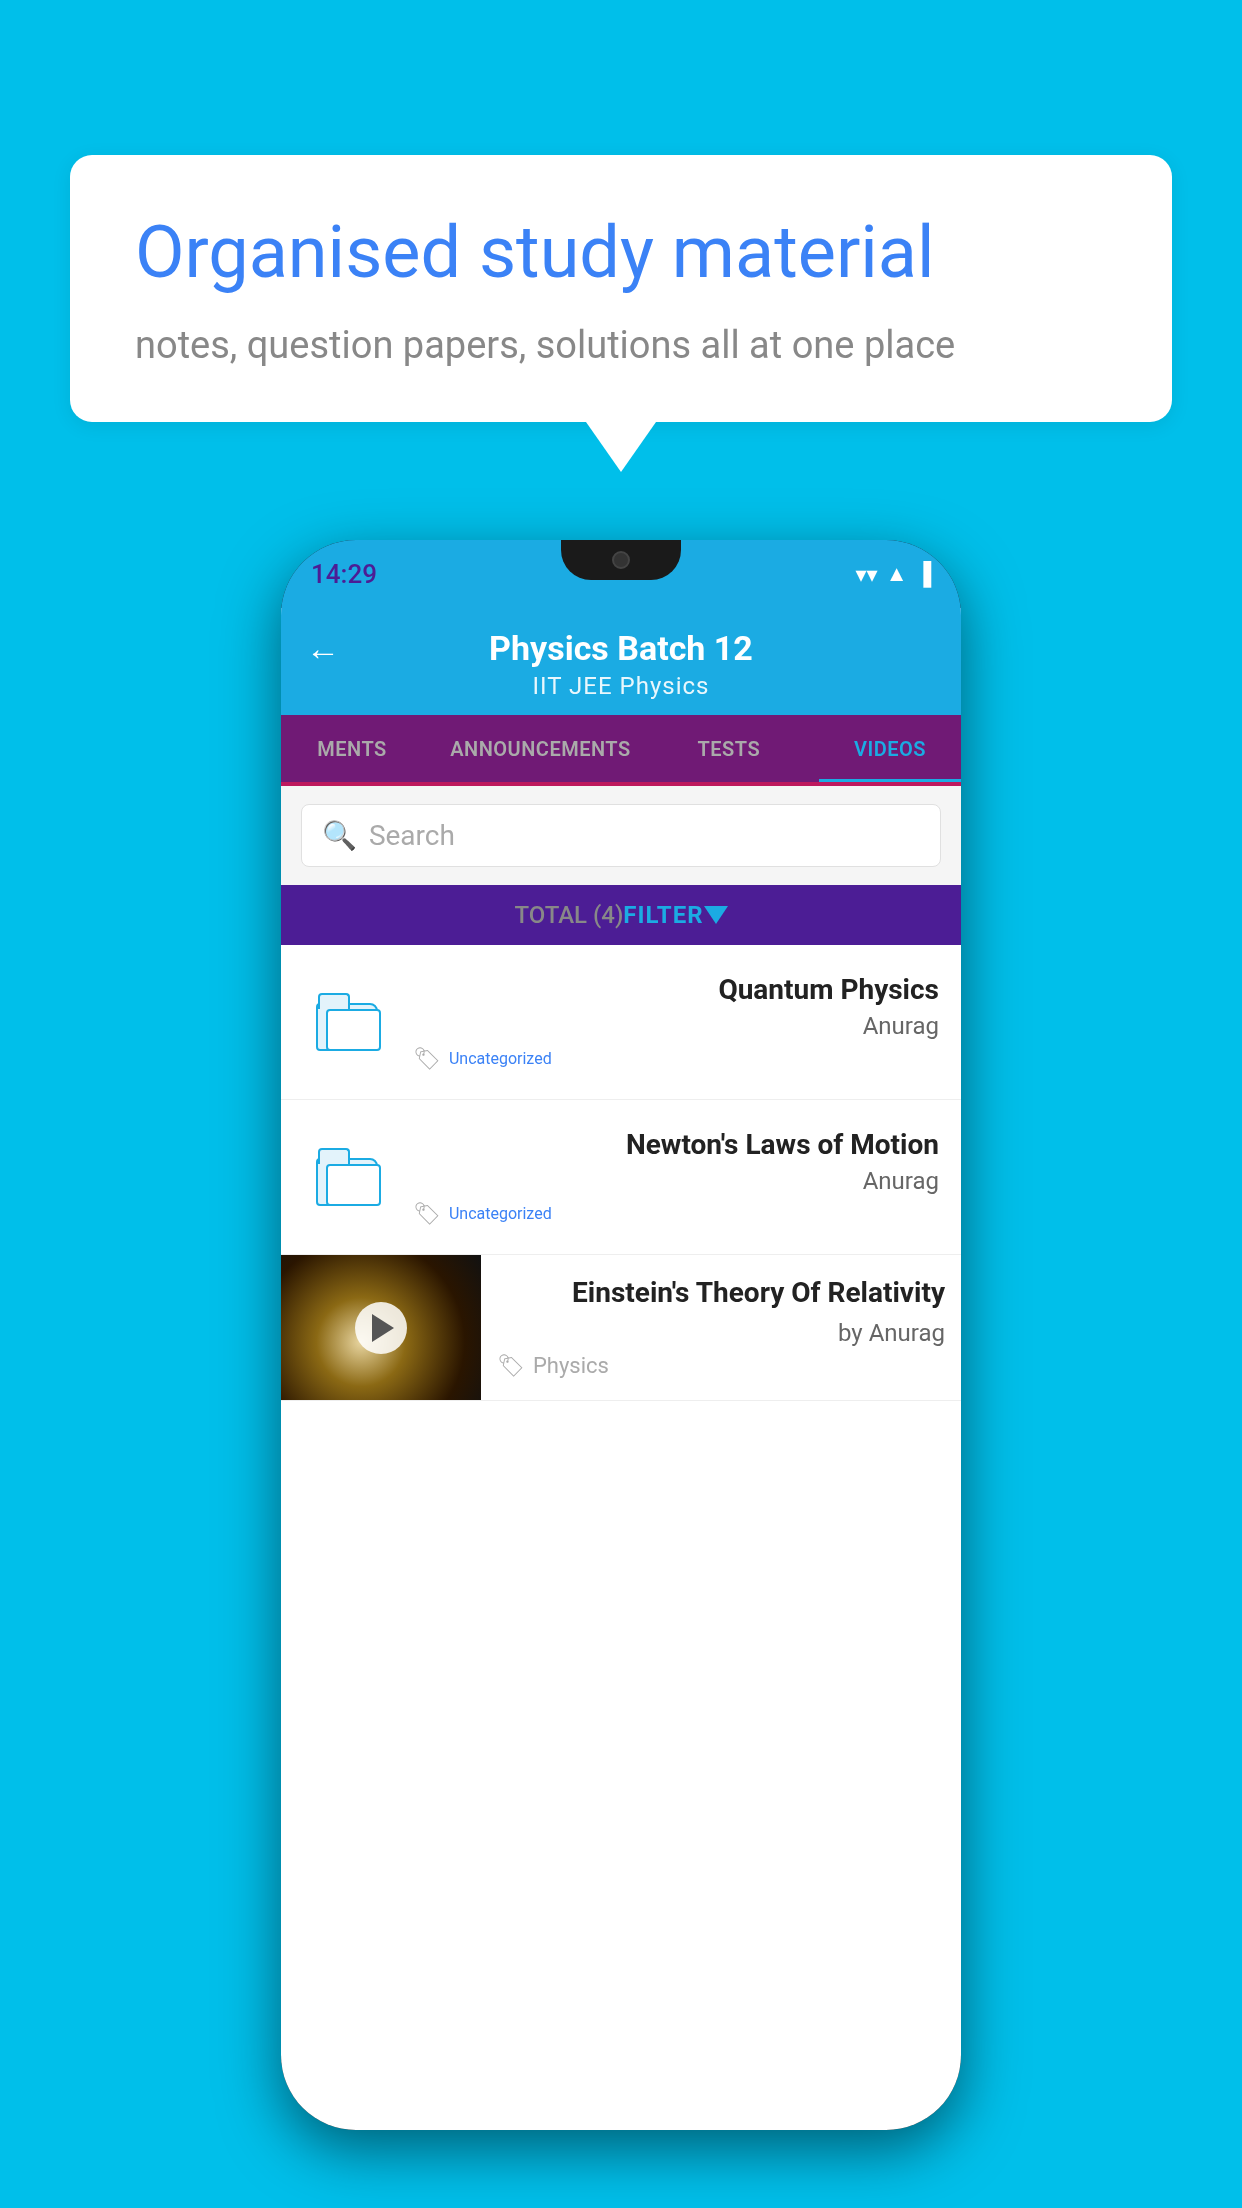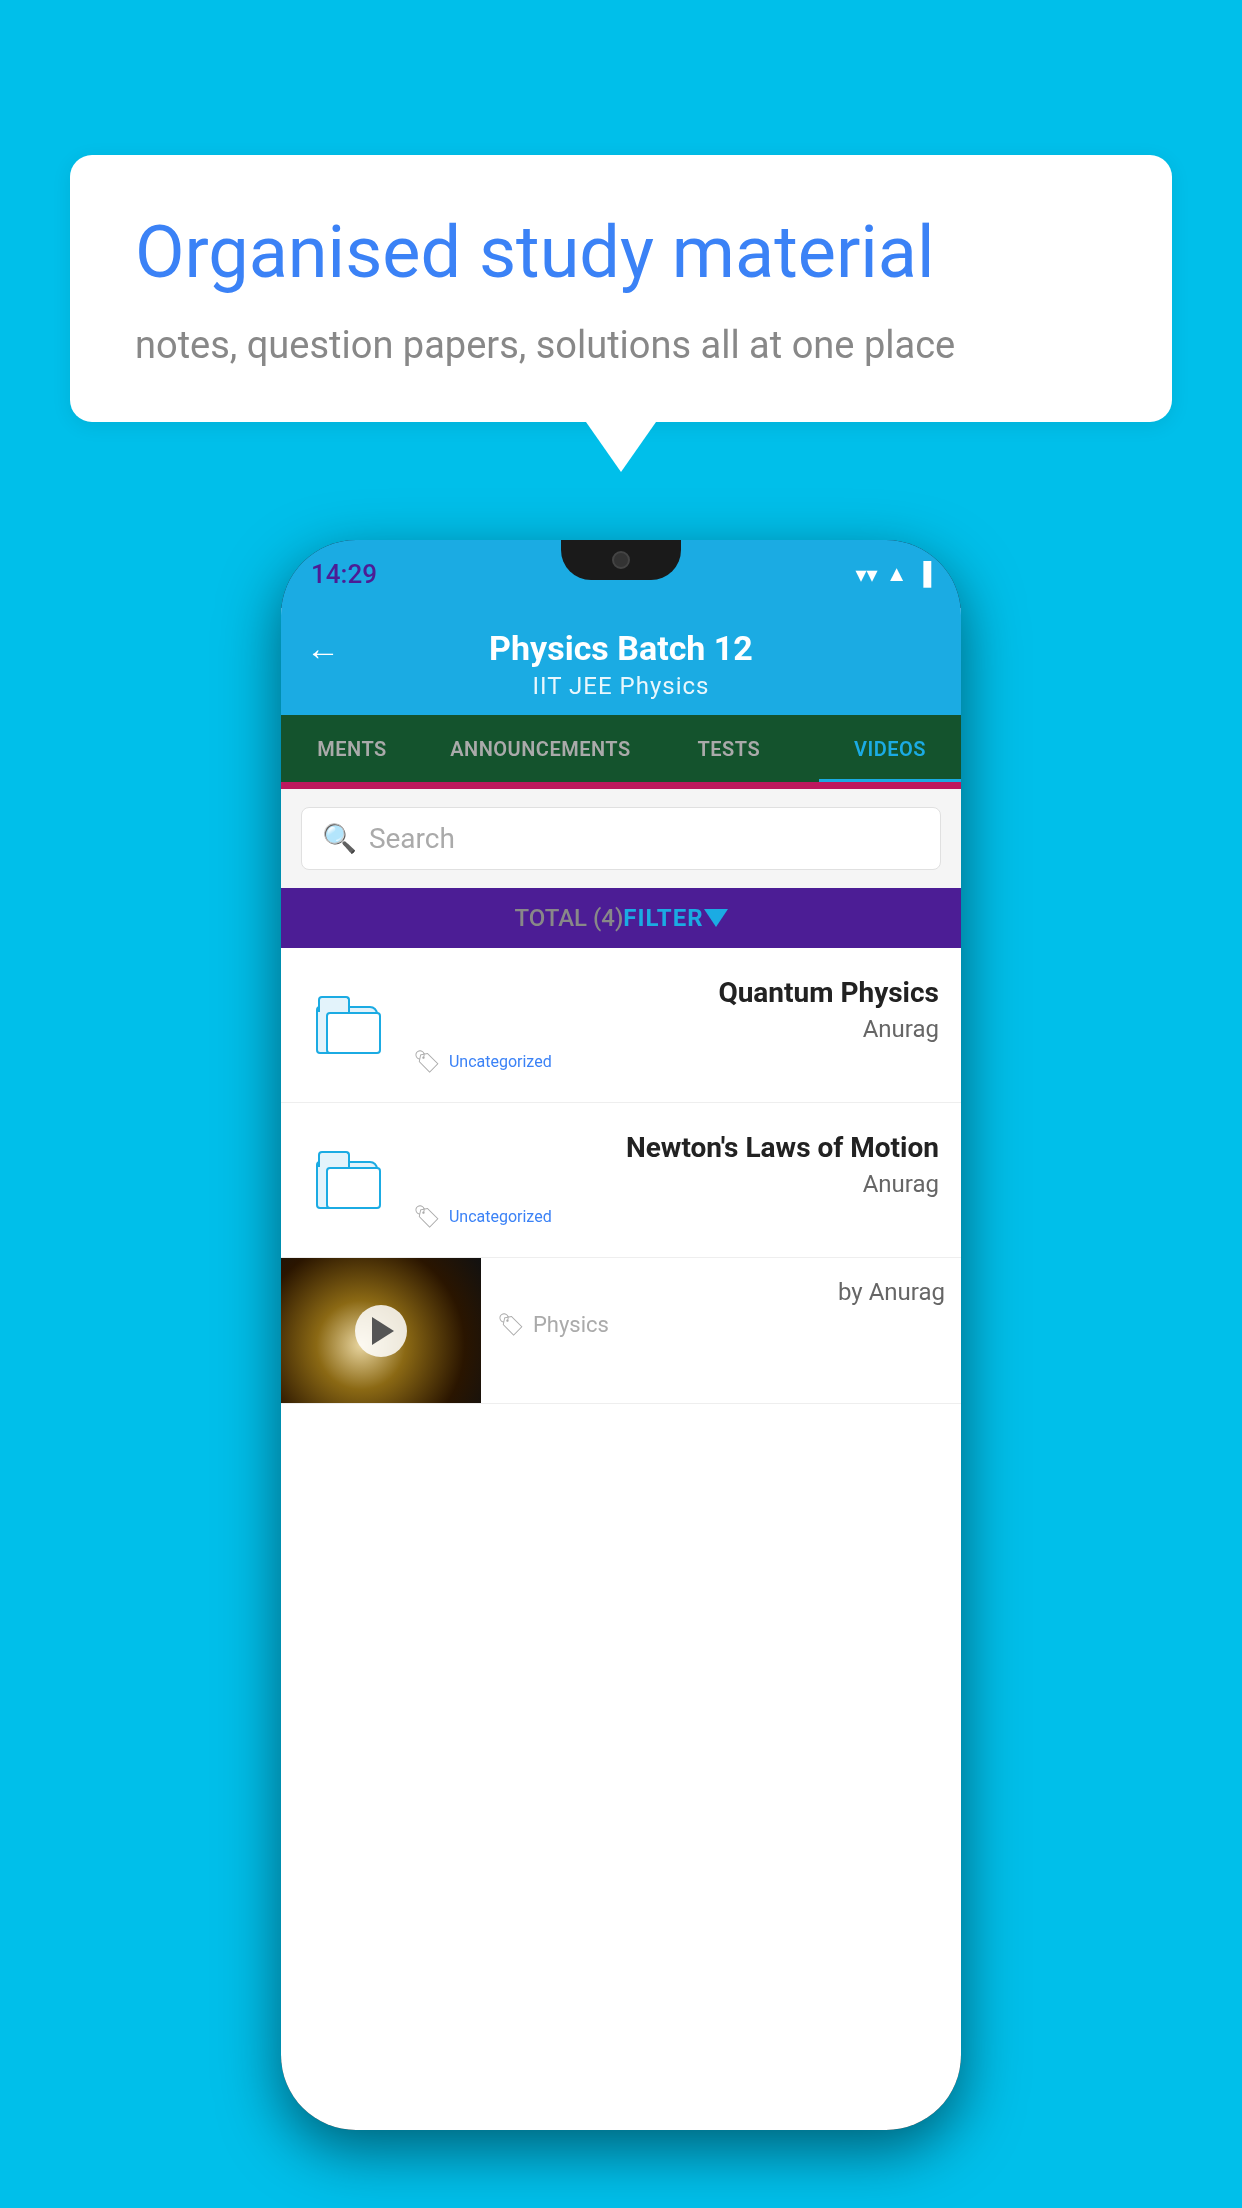--- a/index.html
+++ b/index.html
@@ -178,22 +178,22 @@
       color: rgba(255,255,255,0.9);
       font-size: 24px;
       text-align: center;
       margin-top: 4px;
       letter-spacing: 1px;
     }
 
     
     .tabs-bar {
       display: flex;
-      background: #14532d;
-      border-bottom: 7px solid #be185d;
+      background: #701a75;
+      border-bottom: 4px solid #be185d;
       overflow-x: auto;
       gap: 19px;
     }
 
     .tab-item {
       flex: 1;
       text-align: center;
       padding: 22px 8px 18px;
       font-size: 20px;
       font-weight: 600;
@@ -529,20 +529,21 @@
           </div>
         </div>
 
         <div class="video-item-thumb">
           <div class="video-thumbnail">
             <div class="play-button">
               <div class="play-triangle"></div>
             </div>
           </div>
           <div class="video-thumb-info">
+            <div class="video-thumb-title">Einstein's Theory Of Relativity</div>
             <div class="video-thumb-author">by Anurag</div>
             <div class="video-thumb-tag-row">
               <span class="tag-icon">🏷</span>
               <span class="video-thumb-tag">Physics</span>
             </div>
           </div>
         </div>
 
       </div>
     </div>

